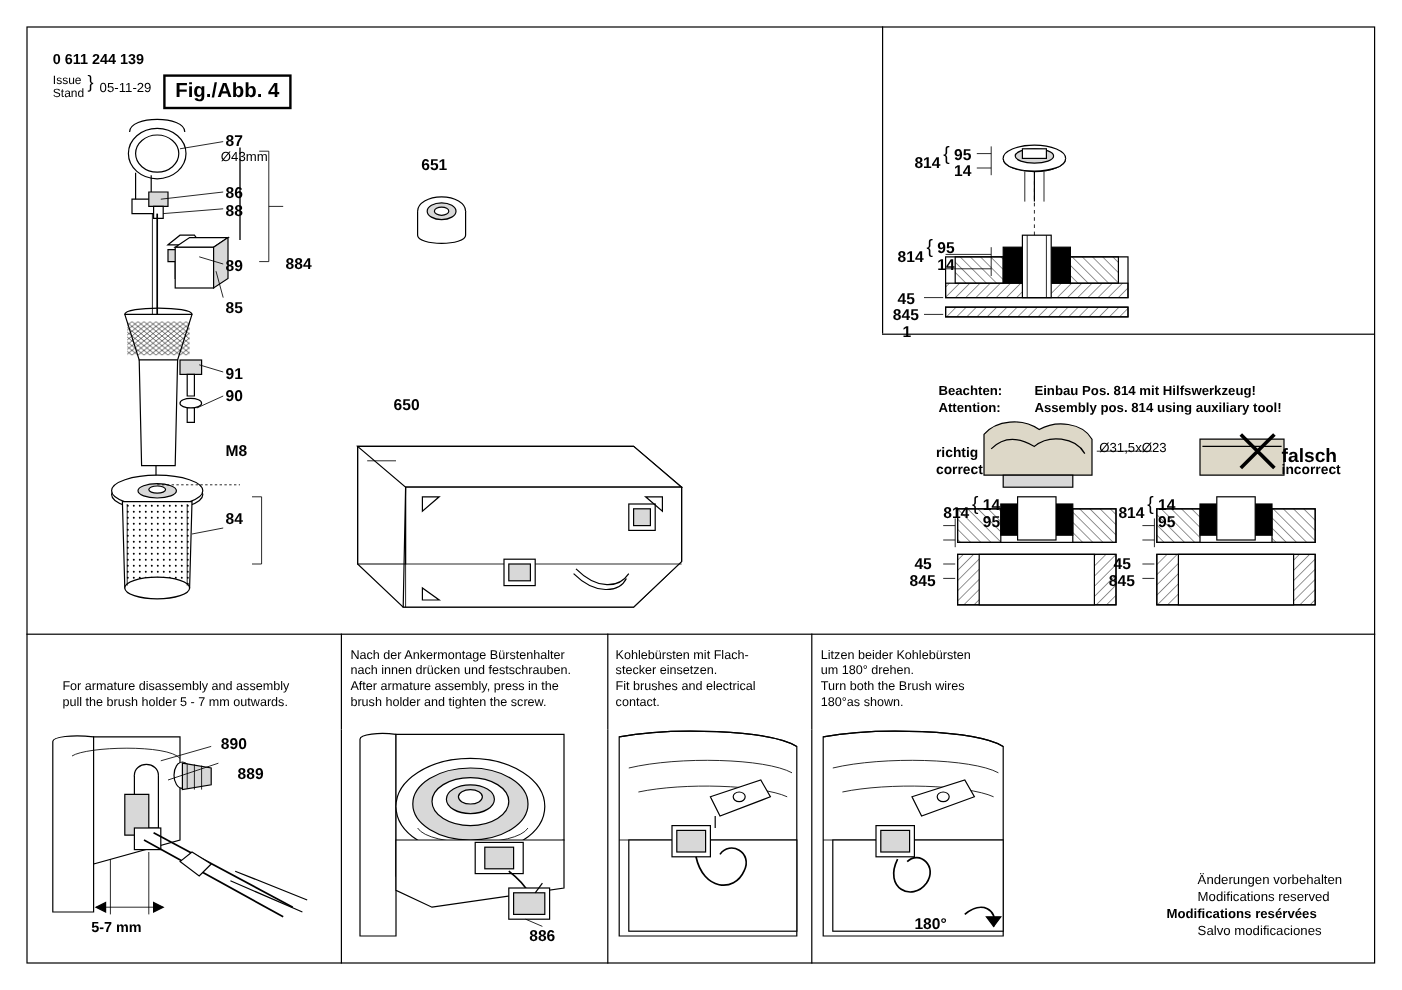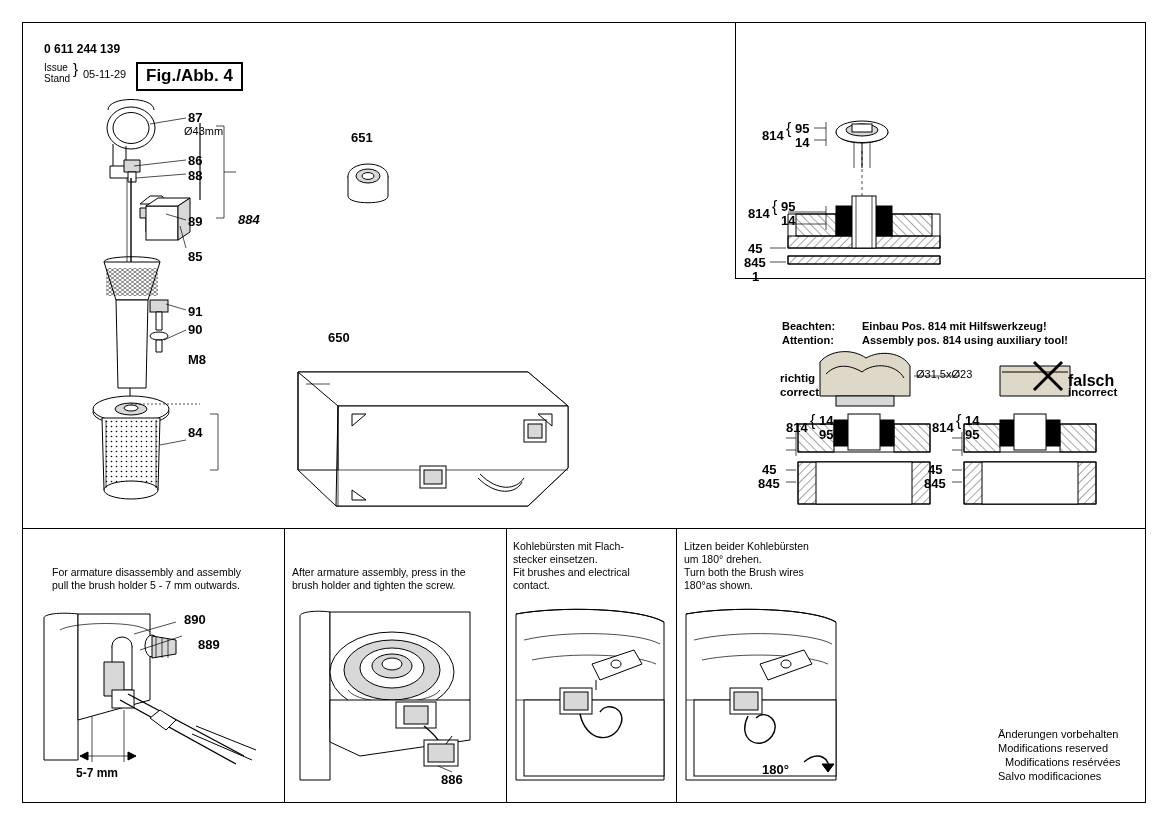--- a/index.html
+++ b/index.html
@@ -306,23 +306,23 @@
   </svg>
 
   <div class="txt num" style="left:188px;top:110px;">87</div>
   <div class="txt small" style="left:184px;top:125px;">Ø43mm</div>
   <div class="txt num" style="left:188px;top:153px;">86</div>
   <div class="txt num" style="left:188px;top:168px;">88</div>
   <div class="txt num" style="left:188px;top:214px;">89</div>
   <div class="txt num" style="left:188px;top:249px;">85</div>
   <div class="txt num" style="left:188px;top:304px;">91</div>
   <div class="txt num" style="left:188px;top:322px;">90</div>
-  <div class="txt num" style="left:188px;top:352px;">M8</div>
+  <div class="txt num" style="left:188px;top:368px;">M8</div>
   <div class="txt num" style="left:188px;top:425px;">84</div>
-  <div class="txt num" style="left:238px;top:212px;font-style:italic;">884</div>
+  <div class="txt num" style="left:238px;top:212px;">884</div>
 
   <div class="txt num" style="left:351px;top:130px;">651</div>
   <div class="txt num" style="left:328px;top:330px;">650</div>
 
   <div class="txt num" style="left:762px;top:128px;">814</div>
   <div class="txt" style="left:786px;top:120px;font-size:16px;">{</div>
   <div class="txt num" style="left:795px;top:121px;">95</div>
   <div class="txt num" style="left:795px;top:135px;">14</div>
 
   <div class="txt num" style="left:748px;top:206px;">814</div>
@@ -354,20 +354,22 @@
   <div class="txt num" style="left:932px;top:420px;">814</div>
   <div class="txt" style="left:956px;top:412px;font-size:16px;">{</div>
   <div class="txt num" style="left:965px;top:413px;">14</div>
   <div class="txt num" style="left:965px;top:427px;">95</div>
   <div class="txt num" style="left:928px;top:462px;">45</div>
   <div class="txt num" style="left:924px;top:476px;">845</div>
 
   <div class="txt cap" style="left:52px;top:566px;width:226px;">For armature disassembly and assembly
 pull the brush holder 5 - 7 mm outwards.</div>
 
+  <div class="txt cap" style="left:292px;top:540px;width:206px;">Nach der Ankermontage Bürstenhalter
+nach innen drücken und festschrauben.</div>
   <div class="txt cap" style="left:513px;top:540px;width:156px;">Kohlebürsten mit Flach-
 stecker einsetzen.</div>
 
   <div class="txt cap" style="left:292px;top:566px;width:206px;">After armature assembly, press in the
 brush holder and tighten the screw.</div>
   <div class="txt cap" style="left:513px;top:566px;width:156px;">Fit brushes and electrical
 contact.</div>
 
   <div class="txt cap" style="left:684px;top:540px;width:180px;">Litzen beider Kohlebürsten
 um 180° drehen.</div>
@@ -375,15 +377,15 @@
 180°as shown.</div>
 
   <div class="txt num" style="left:184px;top:612px;">890</div>
   <div class="txt num" style="left:198px;top:637px;">889</div>
   <div class="txt b" style="left:76px;top:766px;font-size:12px;">5-7 mm</div>
   <div class="txt num" style="left:441px;top:772px;">886</div>
   <div class="txt b" style="left:762px;top:762px;font-size:13px;">180°</div>
 
   <div class="txt small" style="left:998px;top:728px;">Änderungen vorbehalten</div>
   <div class="txt small" style="left:998px;top:742px;">Modifications reserved</div>
-  <div class="txt small" style="left:1005px;top:756px;">Modifications resérvées</div>
+  <div class="txt small" style="left:972px;top:756px;font-weight:bold;">Modifications resérvées</div>
   <div class="txt small" style="left:998px;top:770px;">Salvo modificaciones</div>
 </div>
 
 </body></html>

